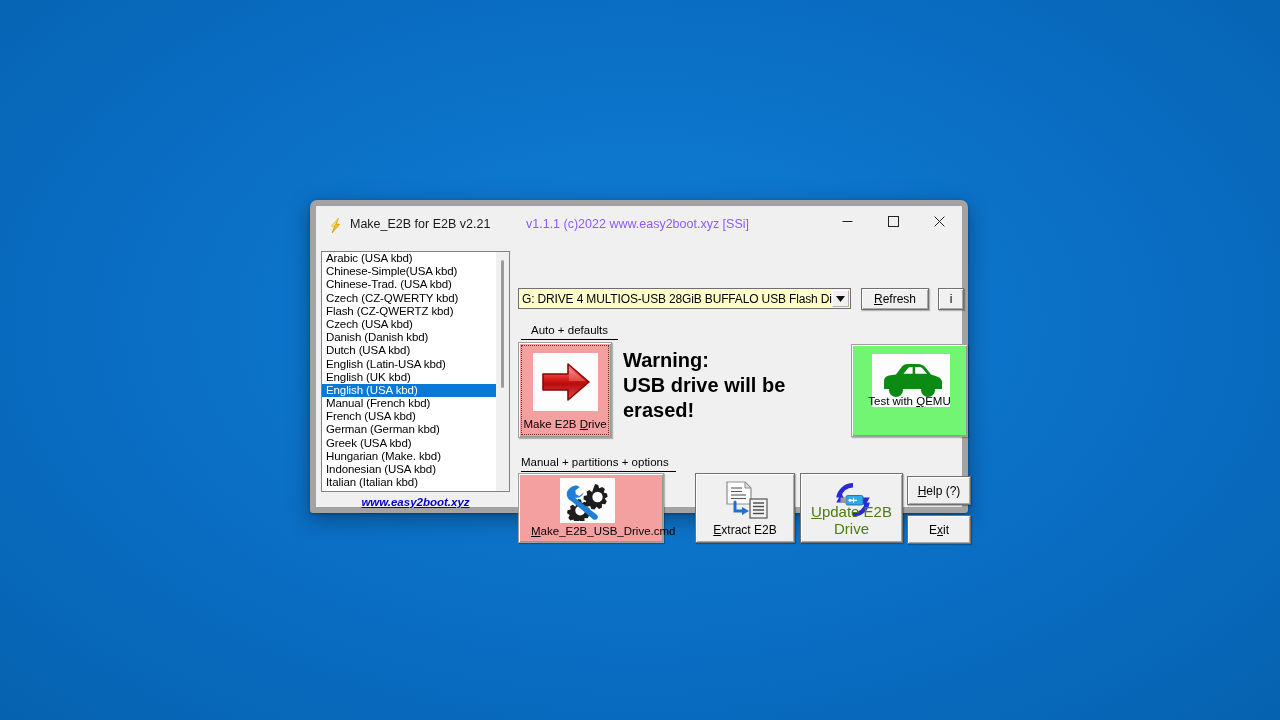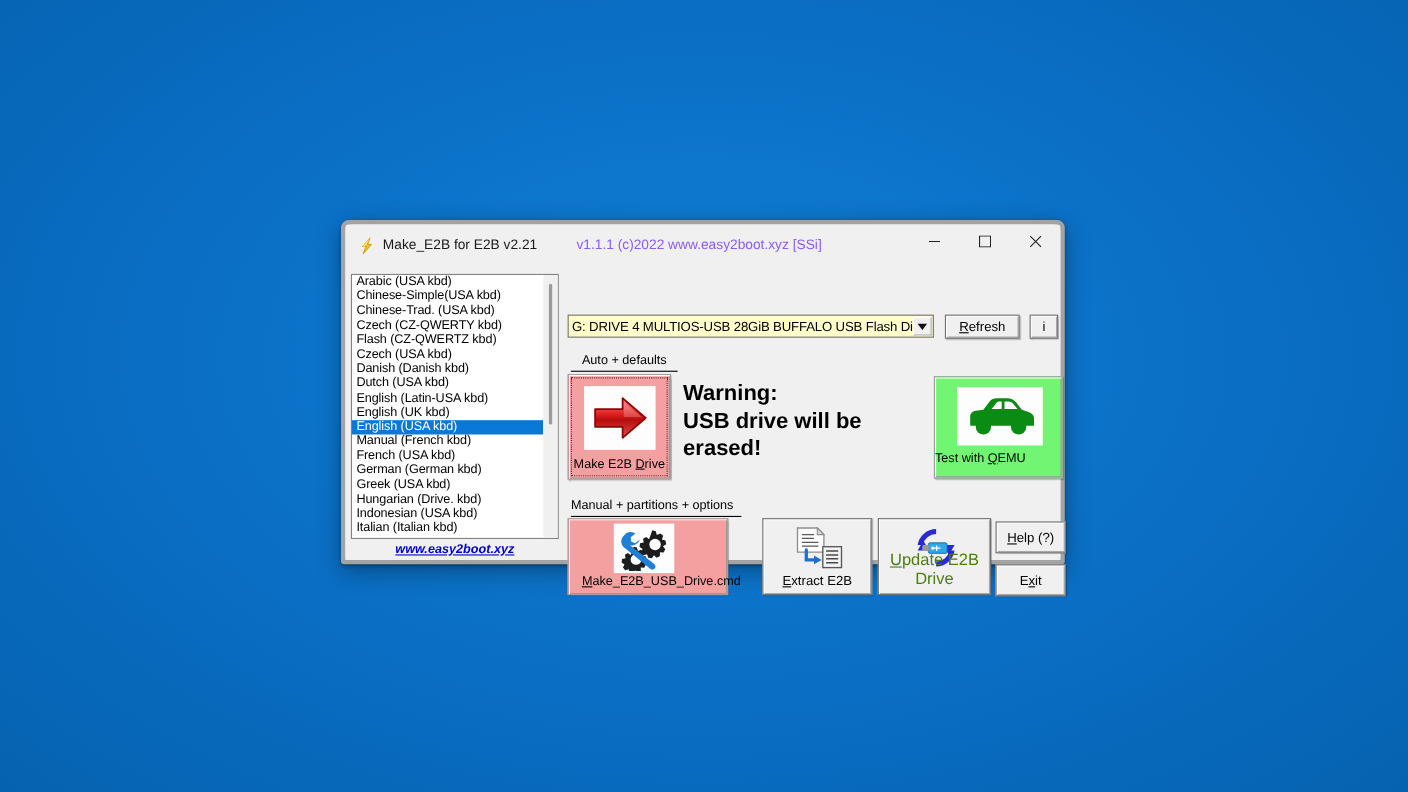--- a/index.html
+++ b/index.html
@@ -13,21 +13,21 @@
     background: #0a6ec4;
     background-image: radial-gradient(ellipse at 50% 45%, #1080d8 0%, #0a6ec4 55%, #0562b0 100%);
   }
 
   
   #app-window {
     position: absolute;
     left: 310px; top: 200px;
     width: 658px; height: 313px;
     background: #f0f0f0;
-    border: 4px solid #a3a3a3;
+    border: 6px solid #a3a3a3;
     border-radius: 7px 7px 3px 3px;
     box-shadow: 0 6px 22px rgba(0,0,0,0.35), 0 1px 3px rgba(0,0,0,0.3);
   }
 
   
   #title-bar {
     position: relative;
     height: 38px;
     background: #f0f0f0;
     border-radius: 6px 6px 0 0;
@@ -216,22 +216,22 @@
     position: absolute;
     left: 535px; top: 100px;
     width: 117px; height: 93px;
     background: #72f572;
     border: 1px solid #a0a0a0;
     box-shadow: inset 1px 1px 0 #fff, inset -1px -1px 0 #999, 1px 1px 1px rgba(0,0,0,0.25);
     cursor: pointer;
   }
   #qemu-icon-box { left: 20px; top: 9px; width: 78px; height: 53px; }
   #test-qemu-label {
-    position: absolute; left: 0; right: 0; bottom: 11px;
-    text-align: left; font-size: 11.5px; color: #000;
+    position: absolute; left: 0; right: 0; bottom: 29px;
+    text-align: center; font-size: 11.5px; color: #000;
   }
 
   
   #manual-group-label {
     position: absolute; left: 205px; top: 212px;
     font-size: 11.5px; color: #000;
   }
   #manual-group-rule {
     position: absolute; left: 205px; top: 227px;
     width: 155px; height: 1px; background: #000;
@@ -330,21 +330,21 @@
           <div class="lang-item">Czech   (USA kbd)</div>
           <div class="lang-item">Danish  (Danish kbd)</div>
           <div class="lang-item">Dutch   (USA kbd)</div>
           <div class="lang-item">English (Latin-USA kbd)</div>
           <div class="lang-item">English (UK kbd)</div>
           <div class="lang-item selected">English (USA kbd)</div>
           <div class="lang-item">Manual  (French kbd)</div>
           <div class="lang-item">French  (USA kbd)</div>
           <div class="lang-item">German (German kbd)</div>
           <div class="lang-item">Greek    (USA kbd)</div>
-          <div class="lang-item">Hungarian (Drive. kbd)</div>
+          <div class="lang-item">Hungarian (Make. kbd)</div>
           <div class="lang-item">Indonesian (USA kbd)</div>
           <div class="lang-item">Italian (Italian kbd)</div>
         </div>
       <div id="lang-scrollbar">
         <div id="lang-scroll-thumb"></div>
       </div>
     </div>
 
     <a id="website-link" href="#">www.easy2boot.xyz</a>
 

